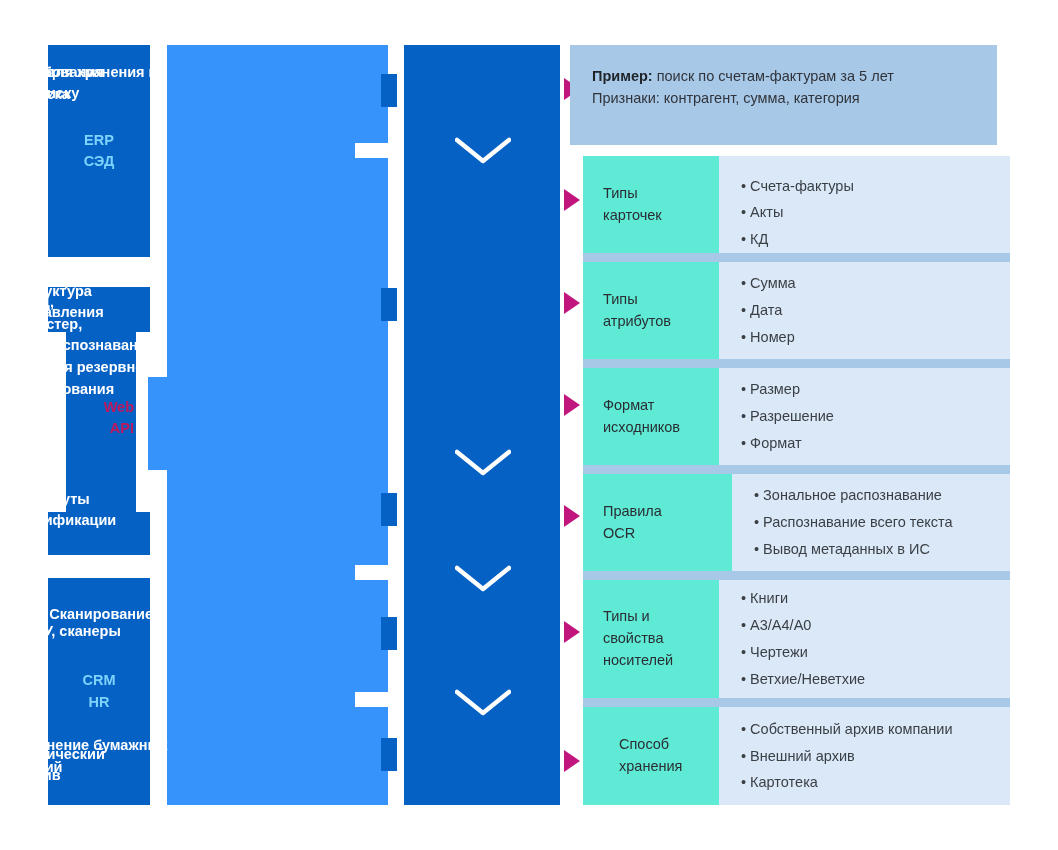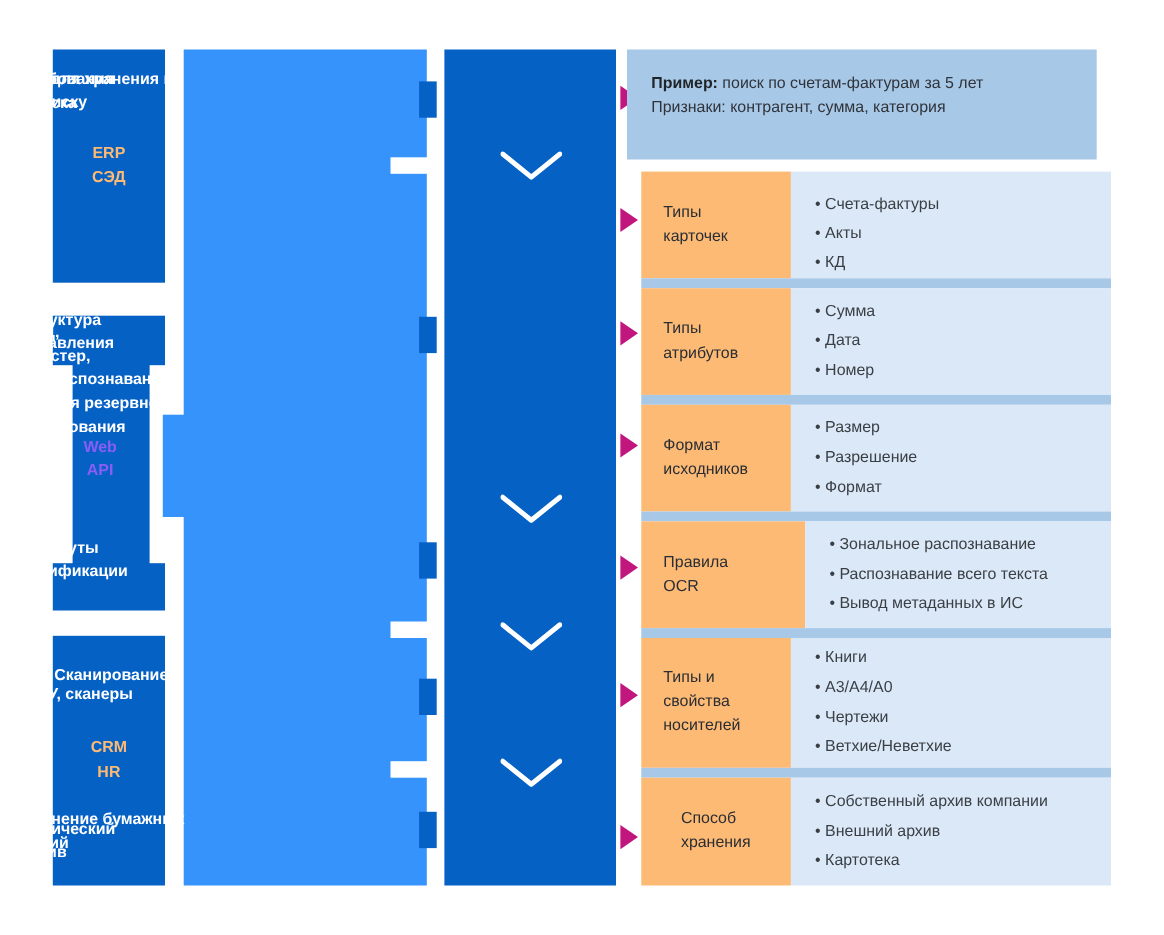--- a/index.html
+++ b/index.html
@@ -10,37 +10,37 @@
     overflow: hidden;
   }
   #canvas { position: relative; width: 1058px; height: 850px; }
 
   
   .abs { position: absolute; }
 
   
   .src-block {
     background: #0561c4;
-    color: #fdba74;
+    color: #7dd3fc;
     font-weight: bold;
     font-size: 14.5px;
     line-height: 1.45;
     display: flex;
     align-items: center;
     justify-content: center;
     text-align: center;
   }
   .src-label { white-space: pre-line; }
 
   
   .ibeam-part { background: #0561c4; position: absolute; }
   .ibeam-text {
     position: absolute;
-    color: #8b5cf6; font-weight: bold; font-size: 14.5px; line-height: 1.45;
-    text-align: center; white-space: pre-line;
+    color: #be185d; font-weight: bold; font-size: 14.5px; line-height: 1.45;
+    text-align: right; white-space: pre-line;
     left: 0; right: 16px;
   }
 
   
   .infra-col {
     position: absolute;
     background: #3593fb;
   }
   .infra-notch { position: absolute; background: #ffffff; }
   .infra-text {
@@ -80,21 +80,21 @@
     color: #30343a;
     font-size: 14.5px;
     line-height: 1.55;
     padding: 20px 22px;
   }
   .example-box b { font-weight: bold; color: #1f2429; }
   .example-line { display: block; }
 
   .detail-row { position: absolute; display: flex; }
   .detail-key {
-    background: #fdba74;
+    background: #5eead4;
     color: #2a2e34;
     font-size: 14.5px;
     line-height: 1.5;
     display: flex; align-items: center;
     padding-left: 20px;
     white-space: pre-line;
   }
   .detail-val {
     background: #dbe8f7;
     color: #3a3f45;

